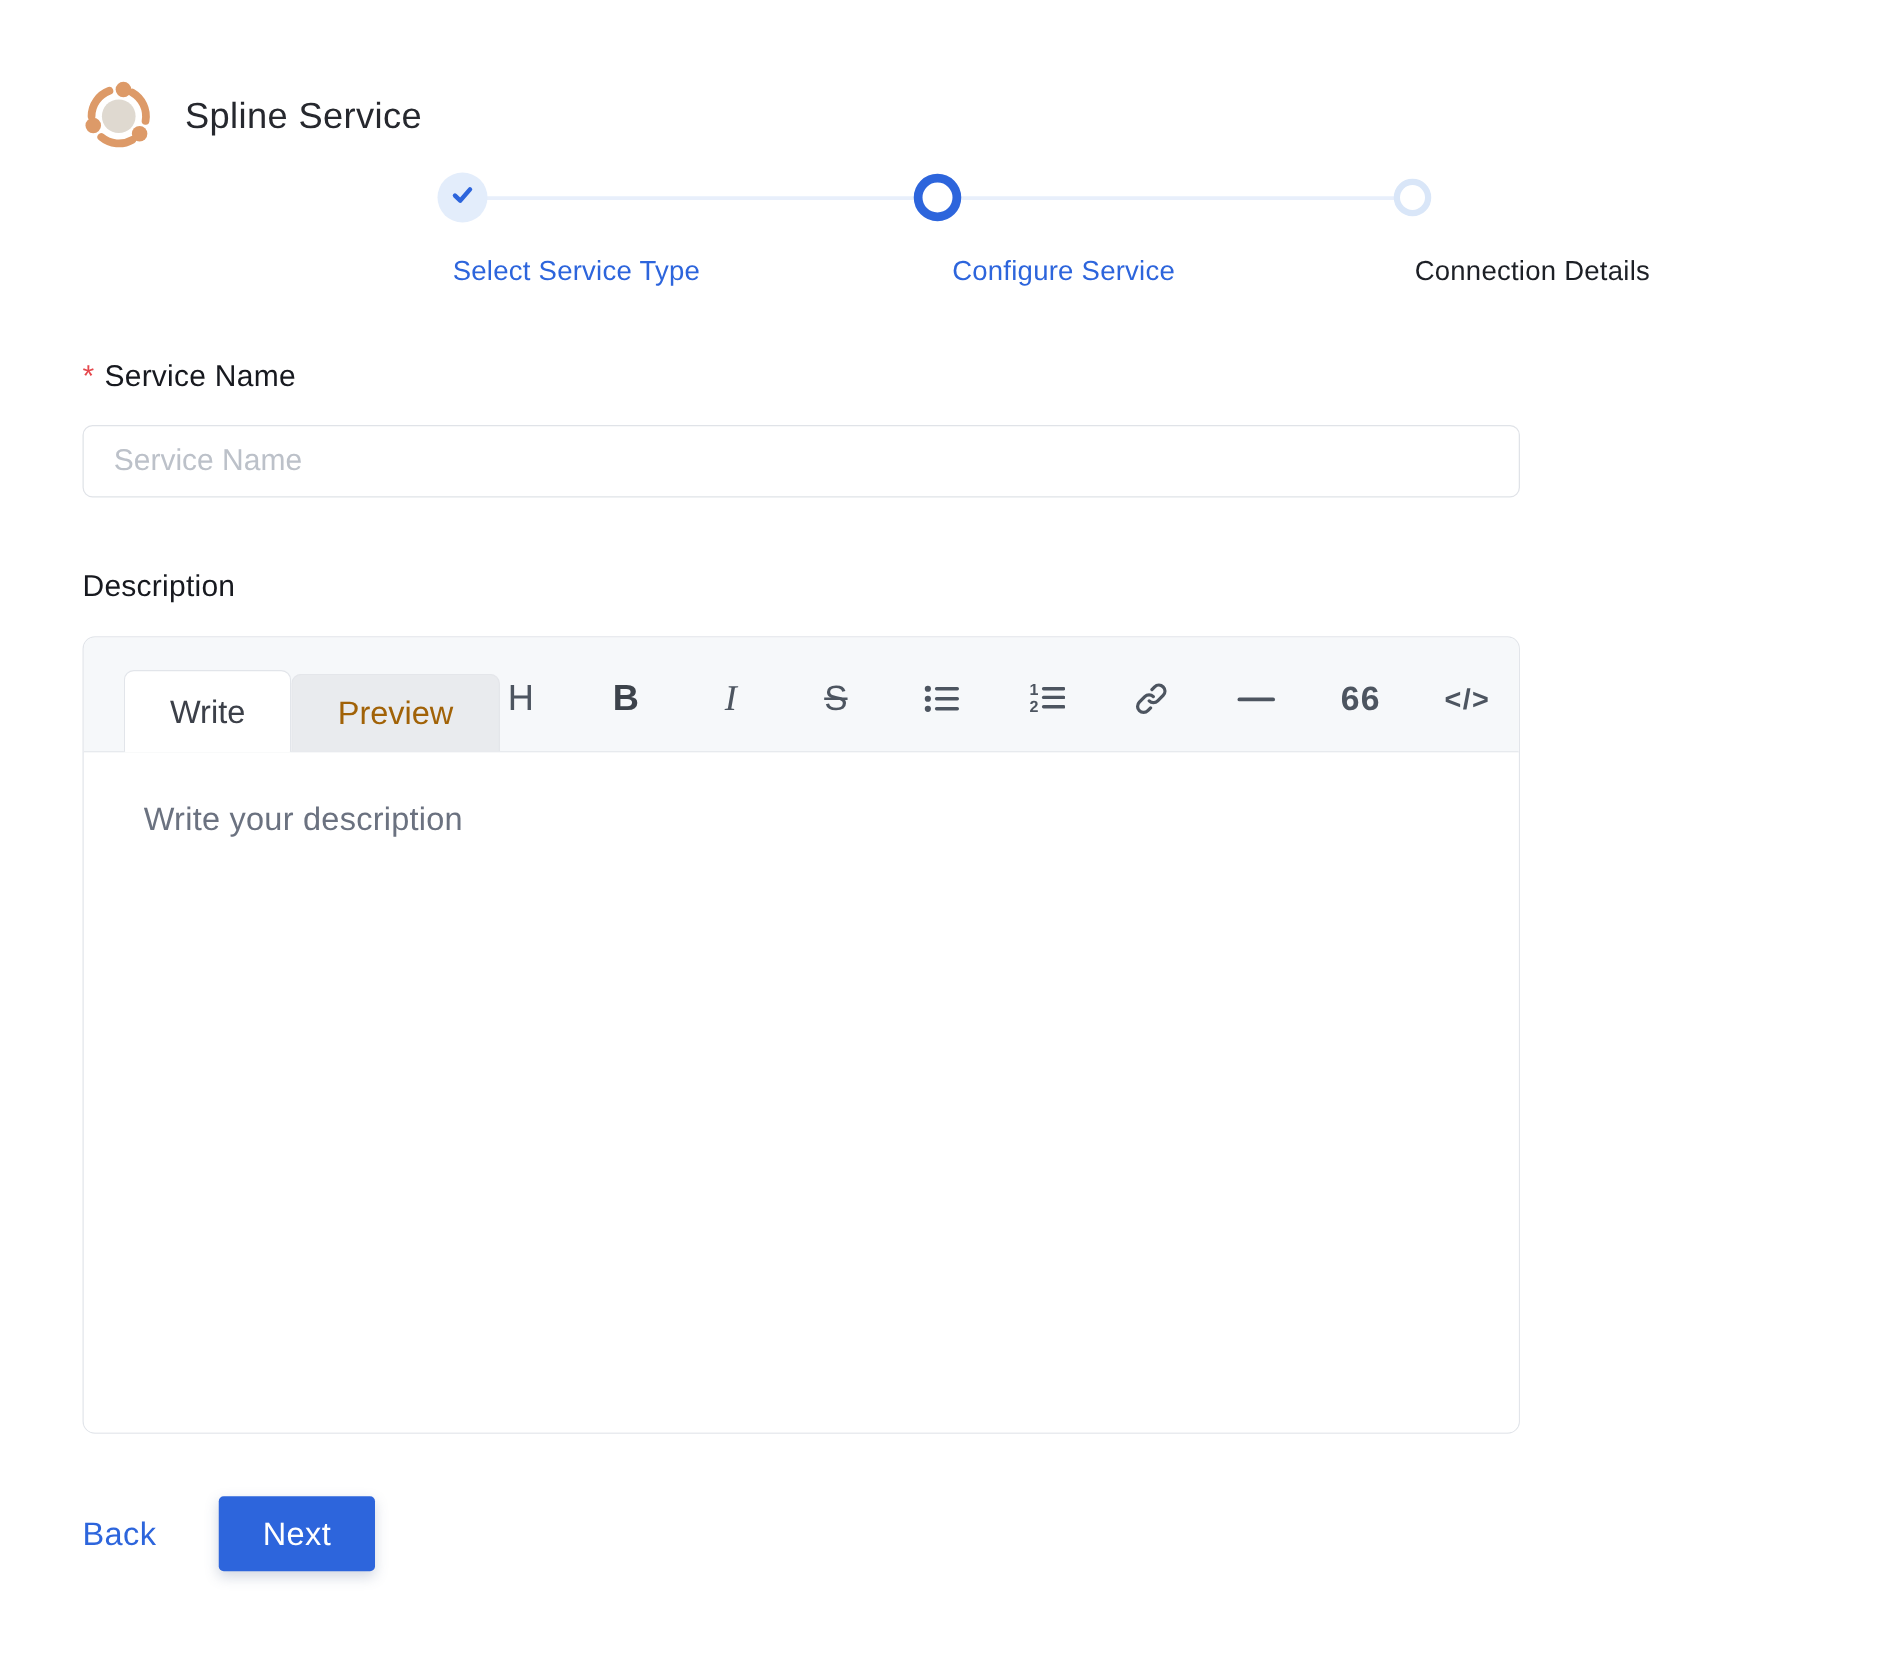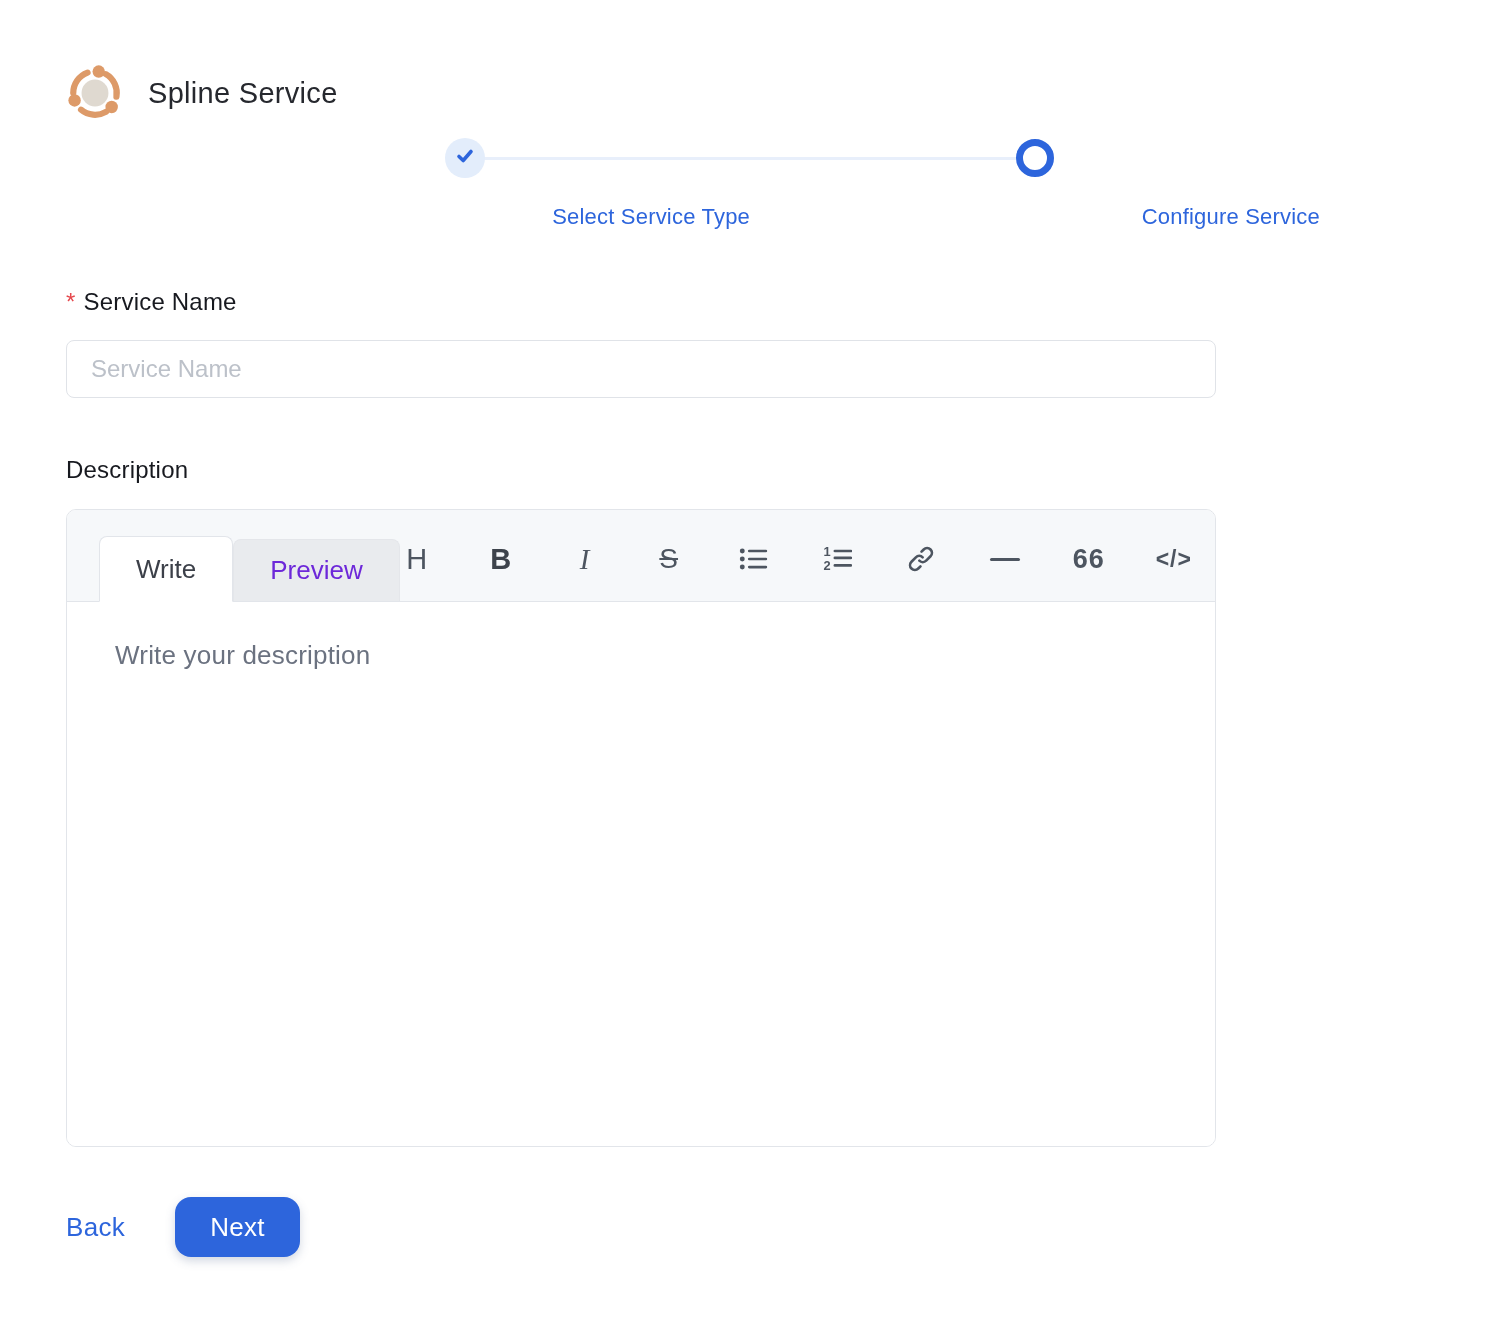--- a/index.html
+++ b/index.html
@@ -61,21 +61,21 @@
     display: flex; align-items: flex-end;
     padding: 26px 40px 0 32px; height: 92px;
   }
   .tab { height: 66px; padding: 0 36px; display: flex; align-items: center;
          font-size: 26px; border-radius: 8px 8px 0 0; cursor: pointer; }
   .tab.active {
     background: #ffffff; color: #3c4049;
     border: 1px solid #e2e5ea; border-bottom: 1px solid #ffffff;
     margin-bottom: -1px; position: relative; z-index: 2;
   }
-  .tab.inactive { background: #e9ebee; color: #6d28d9; height: 62px;
+  .tab.inactive { background: #e9ebee; color: #a16207; height: 62px;
                   border: 1px solid #e4e6ea; border-bottom: none; margin-bottom: 0; }
   .toolbar { margin-left: auto; display: flex; align-items: center; gap: 50px;
              padding-bottom: 24px; }
   .tool { min-width: 34px; height: 36px; display: flex; align-items: center;
           justify-content: center; color: #4d5560; cursor: pointer; }
   .tool .glyph-h { font-size: 29px; font-weight: 400; color: #4d5560; }
   .tool .glyph-b { font-size: 29px; font-weight: 800; color: #3d434b; }
   .tool .glyph-i { font-family: "Liberation Serif", serif; font-style: italic;
                    font-size: 29px; font-weight: 500; }
   .tool .glyph-s { font-size: 28px; font-weight: 500; text-decoration: line-through; }
@@ -92,21 +92,21 @@
   .editor-textarea::placeholder { color: #6b7280; }
 
   
   .footer { margin-top: 50px; display: flex; justify-content: flex-start;
             align-items: center; gap: 50px; }
   .back-link { color: #2d65dc; font-size: 26px; letter-spacing: 0.3px;
                background: none; border: none; cursor: pointer;
                font-family: "Liberation Sans", sans-serif; }
   .next-button {
     width: 125px; height: 60px; background: #2d65dc; color: #ffffff;
-    border: none; border-radius: 16px; font-size: 26px; letter-spacing: 0.3px;
+    border: none; border-radius: 4px; font-size: 26px; letter-spacing: 0.3px;
     font-family: "Liberation Sans", sans-serif; cursor: pointer;
     box-shadow: 0 4px 10px rgba(80, 100, 140, 0.25);
   }
 </style>
 </head>
 <body>
 
 <div class="page">
 
   
@@ -142,20 +142,26 @@
         </div>
       </div>
       <div class="step-label blue">Select Service Type</div>
     </div>
     <div class="step">
       <div class="marker-row">
         <div class="marker active"></div>
       </div>
       <div class="step-label blue">Configure Service</div>
     </div>
+    <div class="step">
+      <div class="marker-row">
+        <div class="marker pending"></div>
+      </div>
+      <div class="step-label dark">Connection Details</div>
+    </div>
   </div>
 
   
   <div class="field-label service-name-label">
     <span class="required-star">*</span>
     <span>Service Name</span>
   </div>
   <input class="text-input" type="text" placeholder="Service Name" style="">
 
   

